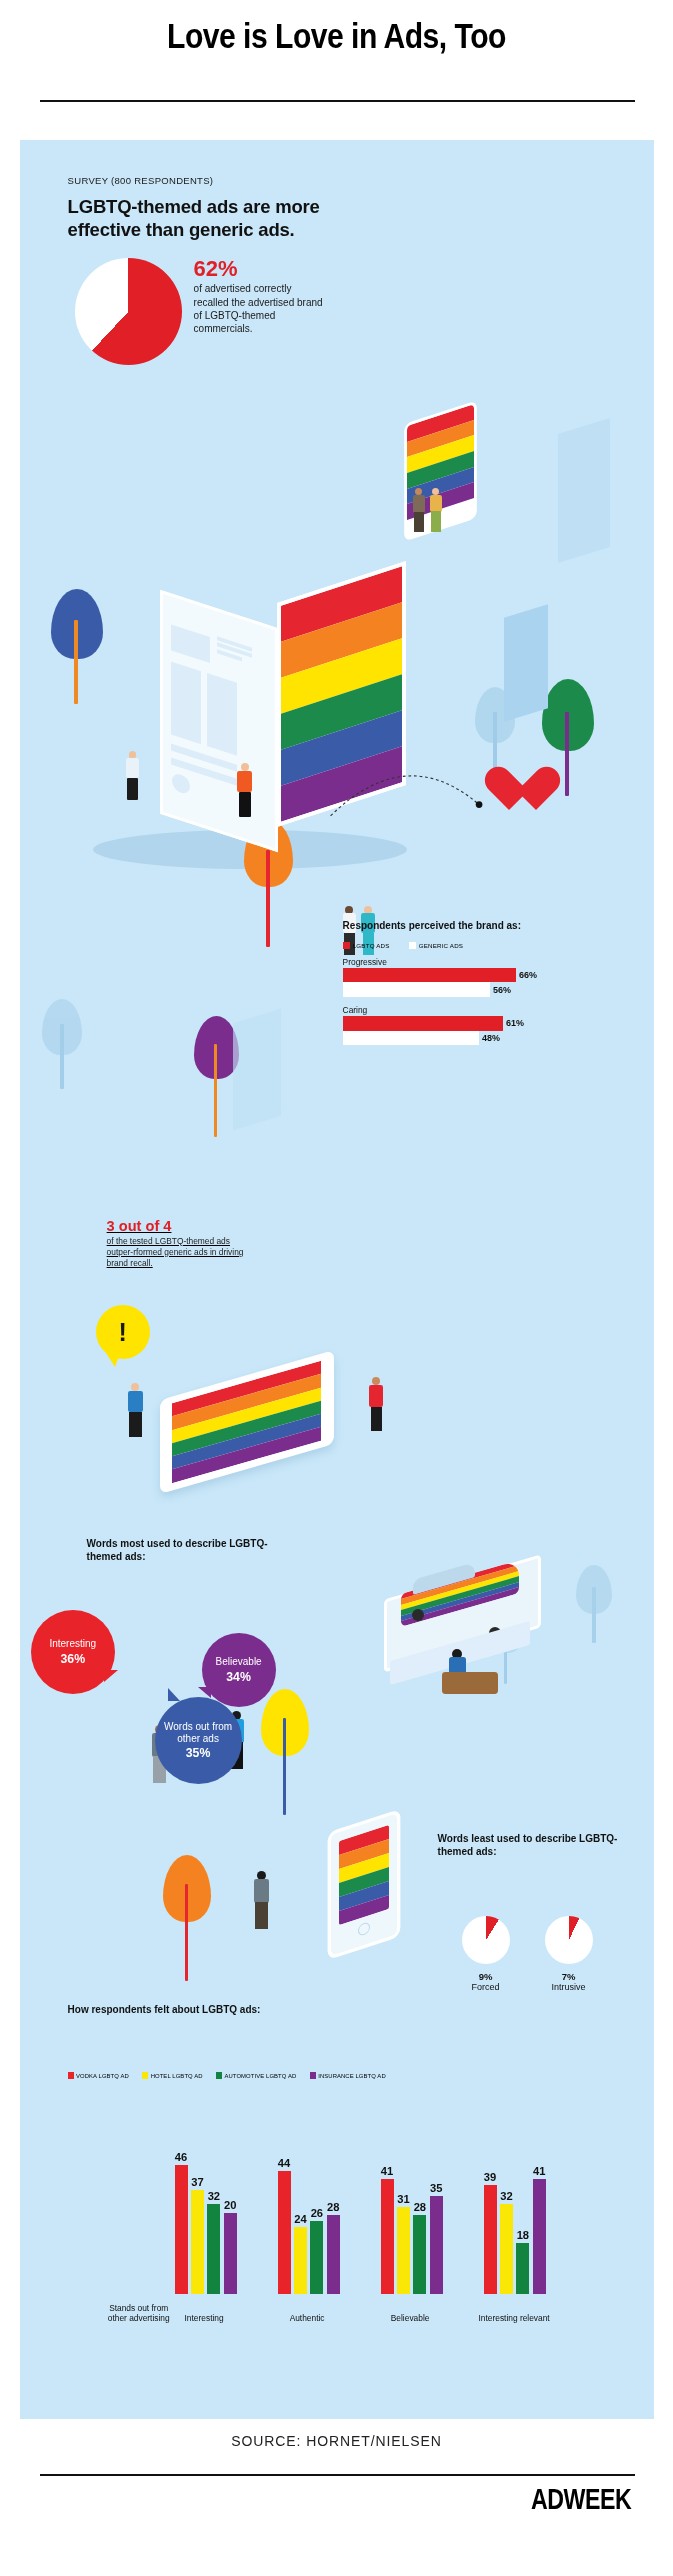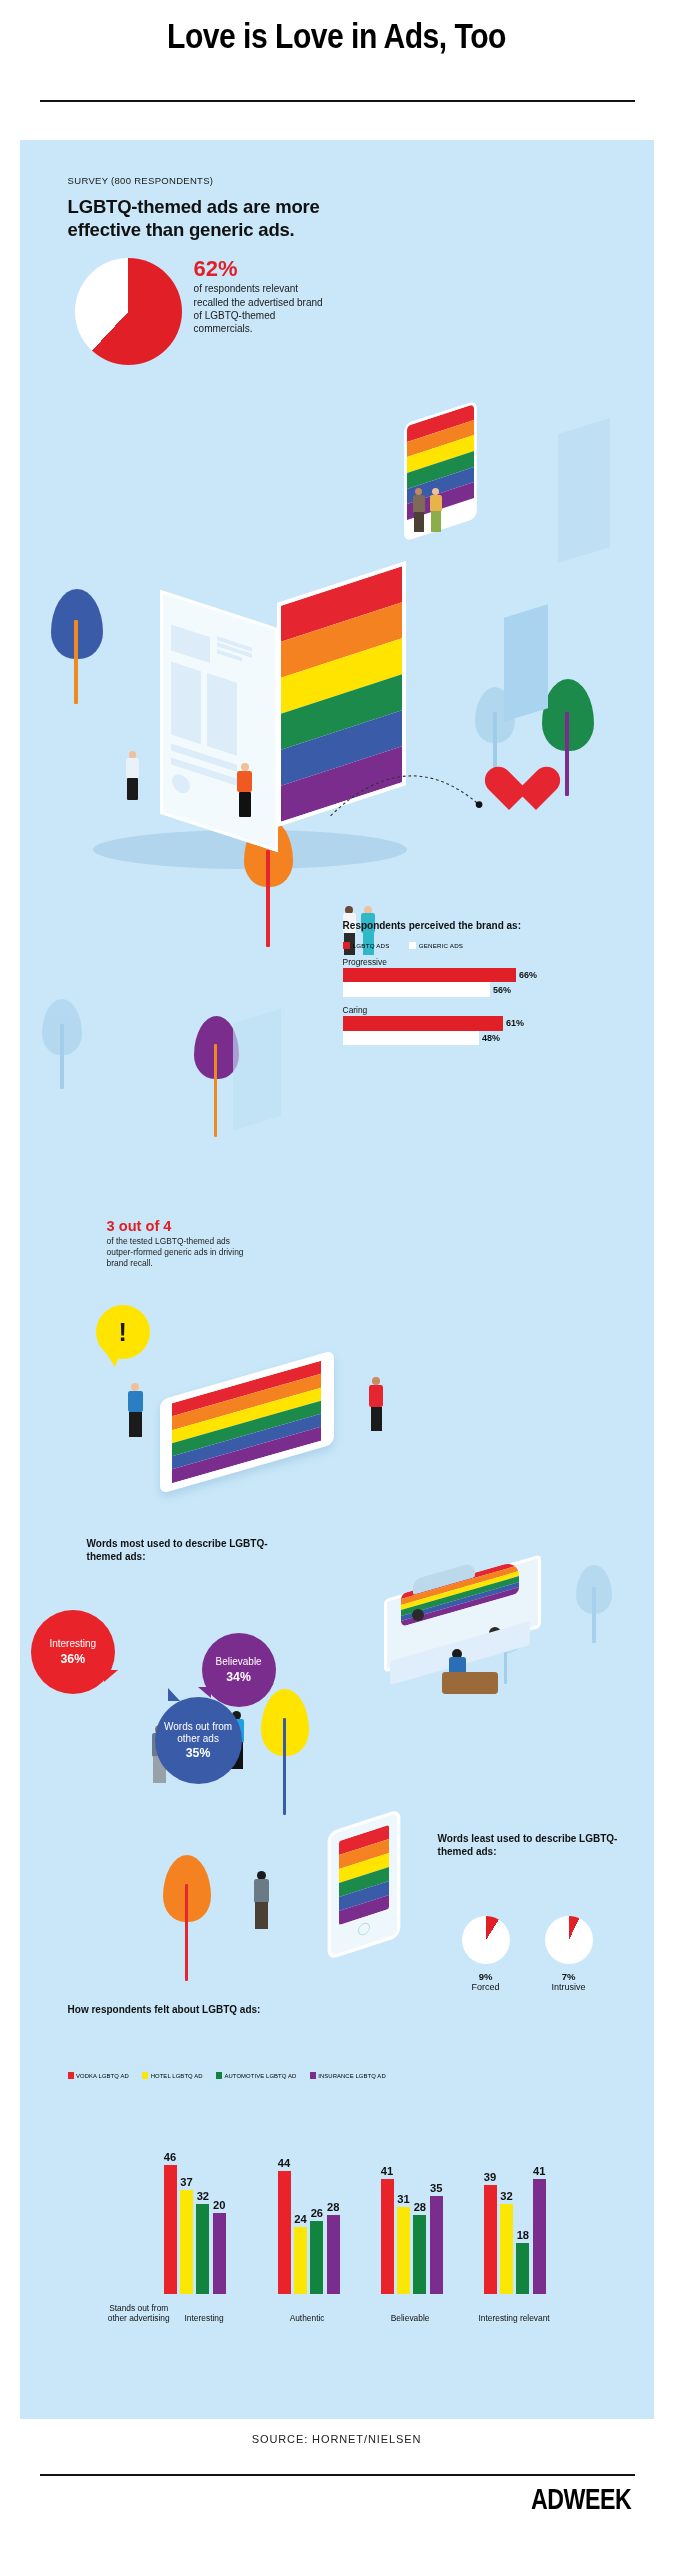--- a/index.html
+++ b/index.html
@@ -76,21 +76,21 @@
   .lgd .sw { width:7.3px; height:7.3px; margin-right:2.8px; display:inline-block; }
   .bargroup { margin-top:7.9px; }
   .bargroup .cat { font-size:8.4px; color:#111; margin-bottom:1.1px; }
   .barline { display:flex; align-items:center; height:14.6px; }
   .bar { height:14.6px; }
   .bar.red { background:#e01f26; }
   .bar.white { background:#ffffff; }
   .barval { font-size:9px; font-weight:bold; color:#111; margin-left:3.4px; }
 
   
-  #threeof4 { position:absolute; left:87px; top:1078px; width:140px; }
+  #threeof4 { position:absolute; left:87px; top:1078px; width:140px;text-decoration:underline; }
   #threeof4 .big { font-size:14.6px; font-weight:bold; color:#e01f26; }
   #threeof4 .sub { font-size:8.4px; color:#222; line-height:1.3; margin-top:1.7px; }
 
   
   #excl { position:absolute; left:76px; top:1165px; width:54px; height:54px; border-radius:50%; background:#ffe400; }
   #excl span { position:absolute; inset:0; display:flex; align-items:center; justify-content:center;
                font-size:25px; font-weight:bold; color:#1a1a1a; }
   #excl .tail { position:absolute; left:10px; bottom:-7.9px; width:0; height:0;
                 border-left:9px solid transparent; border-right:5.6px solid transparent; border-top:14.6px solid #ffe400; }
 
@@ -130,42 +130,42 @@
   #barchart { position:absolute; left:48px; top:1947px; width:550px; height:236px; }
   .grp { position:absolute; bottom:29px; display:flex; align-items:flex-end; }
   .bcol { position:relative; width:13px; margin-right:3.4px; }
   .bcol .bv { position:absolute; top:-14px; left:50%; transform:translateX(-50%);
               font-size:11.2px; font-weight:bold; color:#111; }
   .bcol .br { width:100%; }
   .gcap { position:absolute; bottom:0; width:73px; text-align:center; font-size:8.4px; line-height:1.22; color:#111; }
 
   
   #source { position:absolute; top:2433px; left:0; width:673px; text-align:center;
-            font-size:11px; letter-spacing:0.9px; color:#222; }
+            font-size:14px; letter-spacing:0.9px; color:#222; }
   #footer-rule { position:absolute; top:2474px; left:40px; width:595px; height:1.7px; background:#111; }
   #adweek { position:absolute; top:2483px; right:42px; font-size:29px; font-weight:bold;
             letter-spacing:-0.6px; color:#000; transform:scaleX(0.80); transform-origin:right center; }
 </style>
 </head>
 <body>
 
 <div id="header">
   <div id="page-title">Love is Love in Ads, Too</div>
   <div id="header-rule"></div>
 </div>
 
 <div id="panel">
 
   <div class="survey-label">SURVEY (800 RESPONDENTS)</div>
   <div class="headline">LGBTQ-themed ads are more effective than generic ads.</div>
 
   <div id="pie62"></div>
   <div id="stat62">
     <div class="big">62%</div>
-    <div class="sub">of respondents relevant recalled the advertised brand of LGBTQ-themed commercials.</div>
+    <div class="sub">of advertised correctly recalled the advertised brand of LGBTQ-themed commercials.</div>
   </div>
 
   <div class="shadow" style="left:73px; top:690px; width:314px; height:39px;"></div>
 
   <div class="tree" style="left:31px; top:449px; width:52px; height:118px;">
     <div class="crown" style="width:52px; height:70px; background:#3a5ca8;"></div>
     <div class="trunk" style="left:23.6px; top:31px; height:84px; background:#ef8a22;"></div>
   </div>
   <div class="tree" style="left:522px; top:539px; width:52px; height:118px;">
     <div class="crown" style="width:52px; height:72px; background:#1b8a4b;"></div>
@@ -450,21 +450,21 @@
     <div class="lg">
       <span class="sw" style="background:#7b2d8e"></span>
       <span>INSURANCE LGBTQ AD</span>
     </div>
   </div>
 
   <div id="barchart">
 
     <div class="gcap" style="left:-3.4px;margin-left:38px;">Stands out from other advertising</div>
 
-    <div class="grp" style="left:96px;">
+    <div class="grp" style="left:107px;">
       <div class="bcol">
         <div class="bv">46</div>
         <div class="br" style="height:129px;background:#e8232a"></div>
       </div>
       <div class="bcol">
         <div class="bv">37</div>
         <div class="br" style="height:104px;background:#fbe706"></div>
       </div>
       <div class="bcol">
         <div class="bv">32</div>

